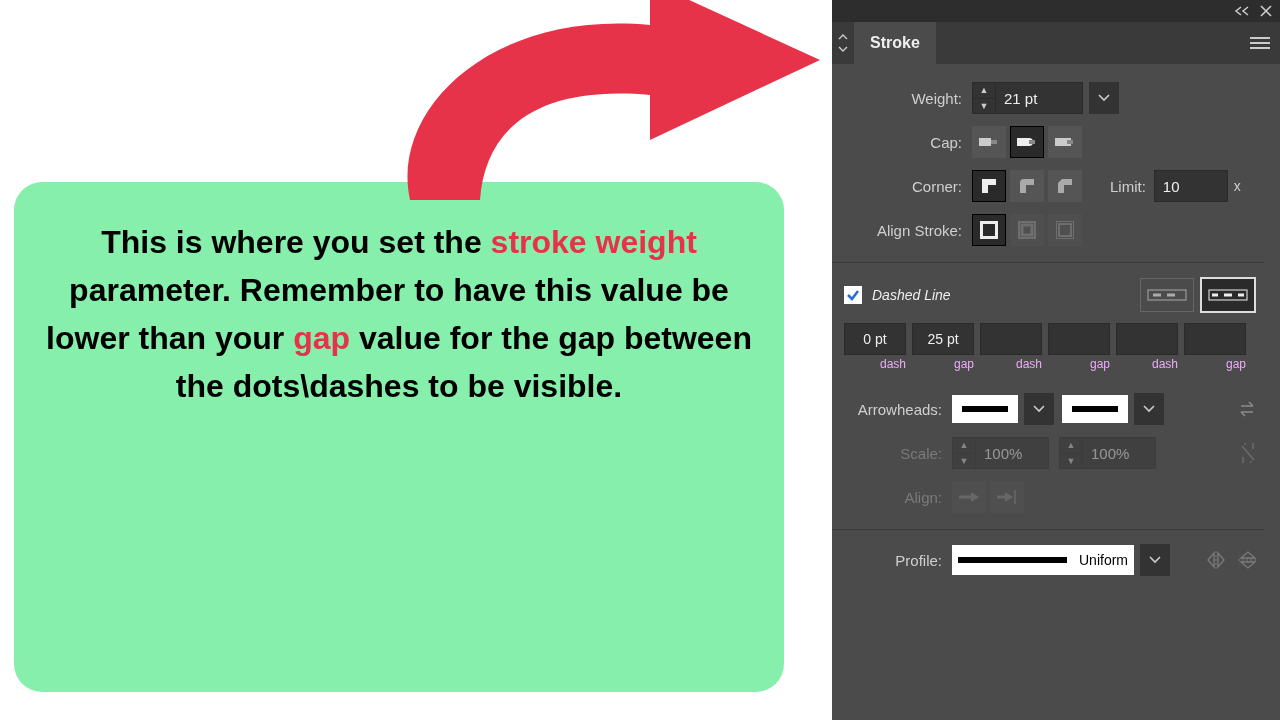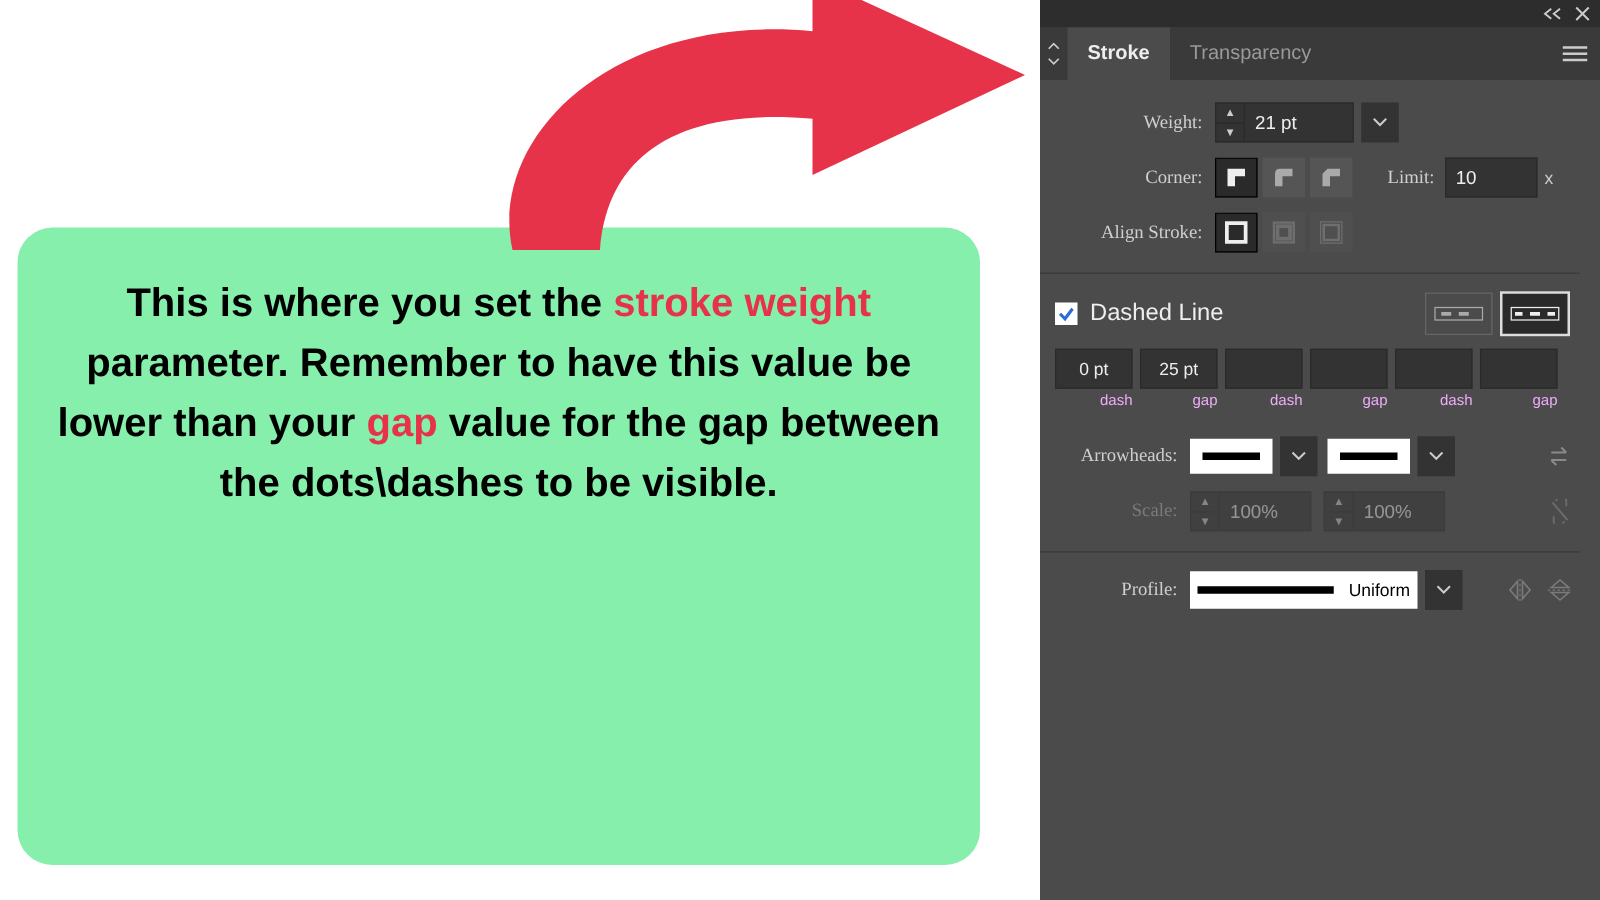--- a/index.html
+++ b/index.html
@@ -106,21 +106,20 @@
     display: flex;
     align-items: center;
     min-height: 44px;
   }
   .lbl {
     flex: 0 0 130px;
     text-align: right;
     padding-right: 10px;
     color: #cfcfcf;
     font-size: 15px;
-    font-family: Liberation Serif, serif;
   }
   .lbl.dim { color:#7a7a7a; }
 
   
   .spinner {
     display:flex; align-items:center;
     background:#333; border:1px solid #2a2a2a;
     height:30px;
   }
   .spin-btns {
@@ -157,21 +156,21 @@
     height:1px; background:#3a3a3a; margin:10px 0 8px 0;
   }
 
   
   .dash-row { display:flex; align-items:center; padding:6px 8px 6px 12px;}
   .chk {
     width:18px; height:18px; background:#fff;
     display:flex; align-items:center; justify-content:center;
     margin-right:10px; cursor:pointer;
   }
-  .dash-label { flex:1; color:#eee; font-size:19px;}
+  .dash-label { flex:1; color:#eee; font-size:14px;font-style:italic;}
   .dash-mode { width:52px; height:32px; margin-left:6px; display:flex; align-items:center; justify-content:center; cursor:pointer; }
   .dash-mode.inactive{ background:#4b4b4b; border:1px solid #666;}
   .dash-mode.active{ background:#2a2a2a; border:2px solid #ddd;}
 
   .dash-grid { display:flex; gap:6px; padding:4px 8px 0 12px;}
   .dash-cell {
     width:60px; height:30px; background:#333;
     border:1px solid #2a2a2a; color:#eee; font-size:14px;
     text-align:center; padding:0;
   }
@@ -232,21 +231,20 @@
     </span>
   </div>
 
   <div class="tabs">
     <div class="tab-handle">
       <svg width="12" height="18" viewBox="0 0 12 18">
           <path d="M2 5 L6 1 L10 5 M2 13 L6 17 L10 13" stroke="#ccc" stroke-width="1.4" fill="none"></path>
         </svg>
     </div>
     <div class="tab active">Stroke</div>
-    <div class="tab">Transparency</div>
     <div class="tab-spacer"></div>
     <div class="tab-menu">
       <svg width="20" height="14" viewBox="0 0 20 14">
           <path d="M0 2 H20 M0 7 H20 M0 12 H20" stroke="#ccc" stroke-width="2"></path>
         </svg>
     </div>
   </div>
 
   <div class="panel-body">
 
@@ -259,20 +257,42 @@
         </div>
         <input class="num-input" value="21 pt" style="">
       </div>
       <div class="dropdown-caret">
         <svg width="12" height="8" viewBox="0 0 12 8">
             <path d="M1 1 L6 6 L11 1" stroke="#ccc" stroke-width="1.6" fill="none"></path>
           </svg>
       </div>
     </div>
 
+    <div class="row">
+      <div class="lbl">Cap:</div>
+      <div class="iconbtn">
+        <svg width="20" height="16" viewBox="0 0 20 16">
+            <rect x="0" y="4" width="12" height="8" fill="#ccc"></rect>
+            <rect x="12" y="6" width="6" height="4" fill="#888"></rect>
+          </svg>
+      </div>
+      <div class="iconbtn selected">
+        <svg width="20" height="16" viewBox="0 0 20 16">
+            <rect x="0" y="4" width="12" height="8" fill="#eee"></rect>
+            <path d="M12 4 a4 4 0 0 1 0 8 z" fill="#eee"></path>
+            <rect x="12" y="6" width="6" height="4" fill="#888"></rect>
+          </svg>
+      </div>
+      <div class="iconbtn">
+        <svg width="20" height="16" viewBox="0 0 20 16">
+            <rect x="0" y="4" width="16" height="8" fill="#ccc"></rect>
+            <rect x="12" y="6" width="6" height="4" fill="#888"></rect>
+          </svg>
+      </div>
+    </div>
 
     <div class="row">
       <div class="lbl">Corner:</div>
       <div class="iconbtn selected">
         <svg width="18" height="18" viewBox="0 0 18 18">
             <path d="M2 16 L2 2 L16 2 L16 8 L8 8 L8 16 Z" fill="#eee"></path>
           </svg>
       </div>
       <div class="iconbtn">
         <svg width="18" height="18" viewBox="0 0 18 18">
@@ -401,20 +421,36 @@
         <input class="num-input" style="width: 56px;" value="100%">
       </div>
       <div style="flex:1"></div>
       <div class="link-icon">
         <svg width="18" height="20" viewBox="0 0 18 20">
             <path d="M6 2 a4 4 0 0 1 8 0 v4 M12 18 a4 4 0 0 1 -8 0 v-4 M3 3 L15 17" stroke="#6a6a6a" stroke-width="1.6" fill="none"></path>
           </svg>
       </div>
     </div>
 
+    <div class="row">
+      <div class="lbl dim" style="flex-basis:110px">Align:</div>
+      <div class="iconbtn disabled">
+        <svg width="20" height="14" viewBox="0 0 20 14">
+            <line x1="0" y1="7" x2="12" y2="7" stroke="#8a8a8a" stroke-width="3"></line>
+            <path d="M12 2 L20 7 L12 12 Z" fill="#8a8a8a"></path>
+          </svg>
+      </div>
+      <div class="iconbtn disabled">
+        <svg width="20" height="14" viewBox="0 0 20 14">
+            <line x1="0" y1="7" x2="10" y2="7" stroke="#8a8a8a" stroke-width="3"></line>
+            <path d="M8 2 L16 7 L8 12 Z" fill="#8a8a8a"></path>
+            <line x1="18" y1="0" x2="18" y2="14" stroke="#8a8a8a" stroke-width="1.5"></line>
+          </svg>
+      </div>
+    </div>
 
     <div class="sep"></div>
 
     <div class="row">
       <div class="lbl" style="flex-basis:110px">Profile:</div>
       <div class="profile-swatch">
         <div class="pbar"></div>
         <span>Uniform</span>
       </div>
       <div class="dropdown-caret">

